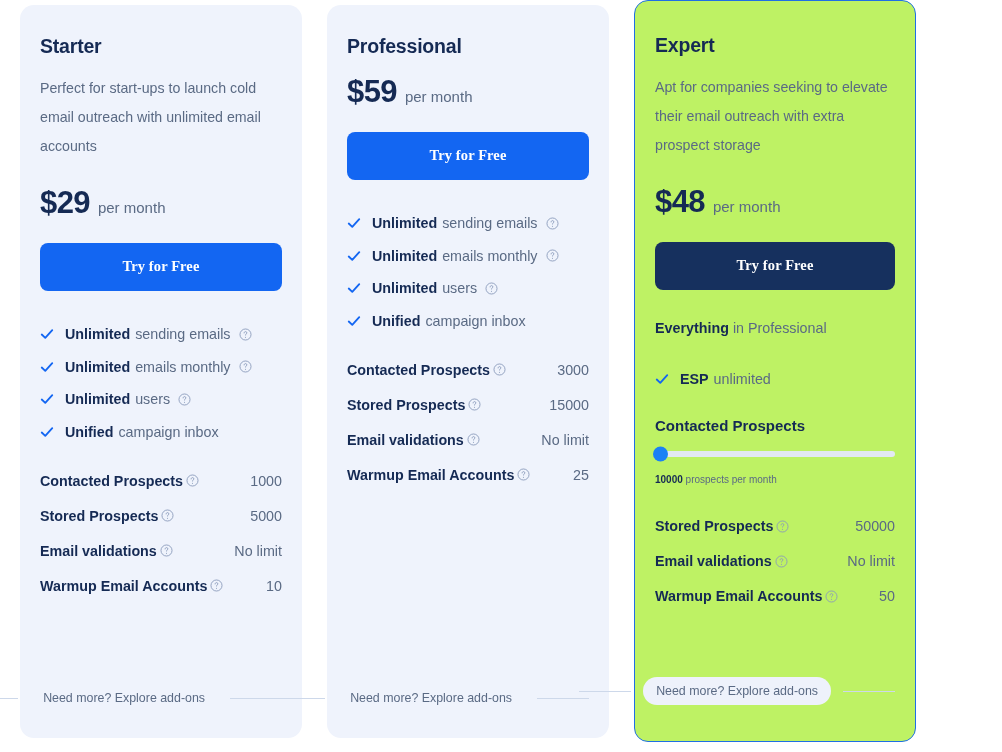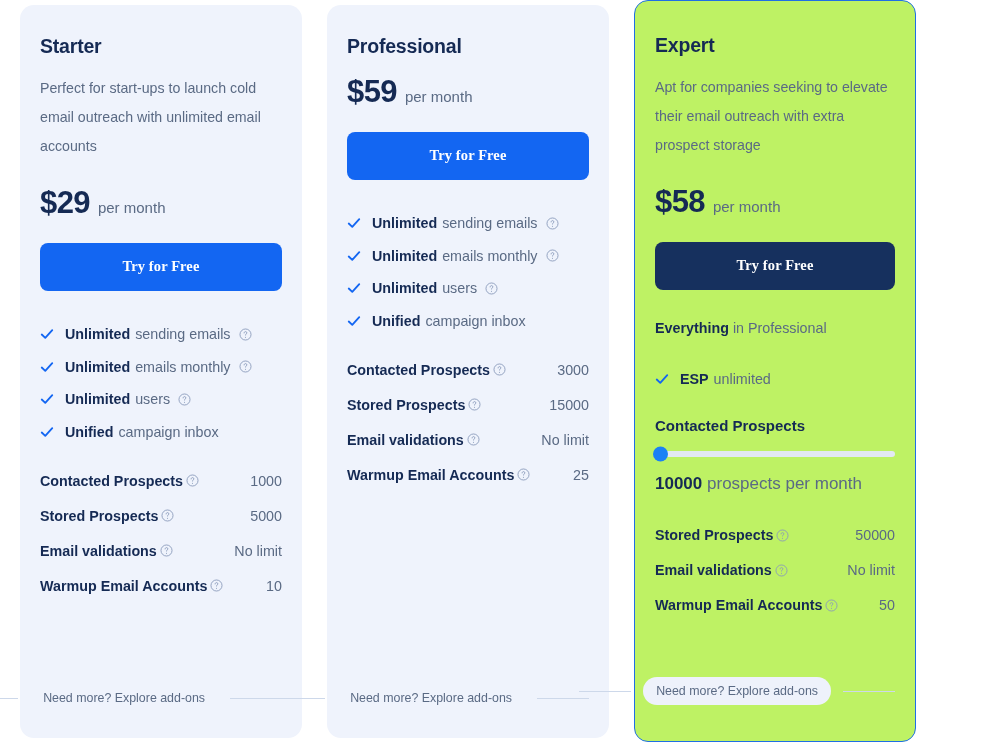--- a/index.html
+++ b/index.html
@@ -154,21 +154,21 @@
     top: 50%;
     transform: translate(-2px, -50%);
     width: 15px;
     height: 15px;
     border-radius: 50%;
     background: #1a81f5;
     cursor: grab;
   }
   .slider-value {
     margin-top: 17px;
-    font-size: 17px;
+    font-size: 10px;
     color: #5a6a84;
   }
   .slider-value strong { color: #152a54; font-weight: bold; }
 
   .spec-list {
     list-style: none;
     margin-top: 33px;
     display: flex;
     flex-direction: column;
     gap: 19px;
@@ -417,21 +417,21 @@
       <span class="addons-rule"></span>
       <a class="addons-link" href="#">Need more? Explore add-ons</a>
       <span class="addons-rule"></span>
     </div>
   </div>
 
   <div class="plan-card featured">
     <div class="plan-name">Expert</div>
     <div class="plan-desc">Apt for companies seeking to elevate their email outreach with extra prospect storage</div>
     <div class="price-row">
-      <span class="price-amount">$58</span>
+      <span class="price-amount">$48</span>
       <span class="price-period">per month</span>
     </div>
     <button class="cta-button dark">Try for Free</button>
 
     <div class="everything-line">
       <strong>Everything</strong>
       <span>in Professional</span>
     </div>
 
     <ul class="feature-list esp-list">

